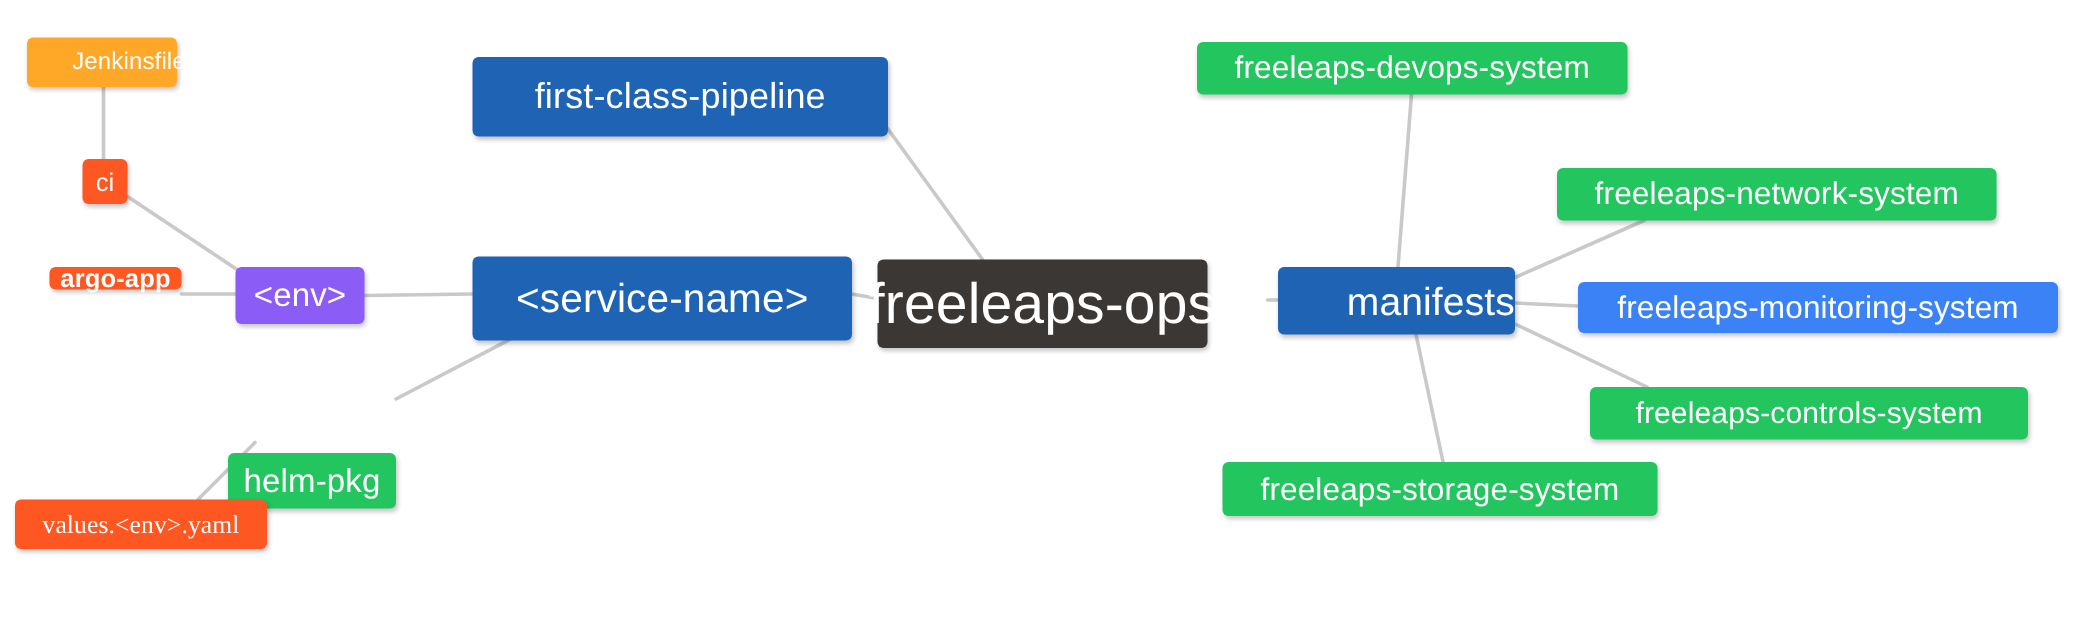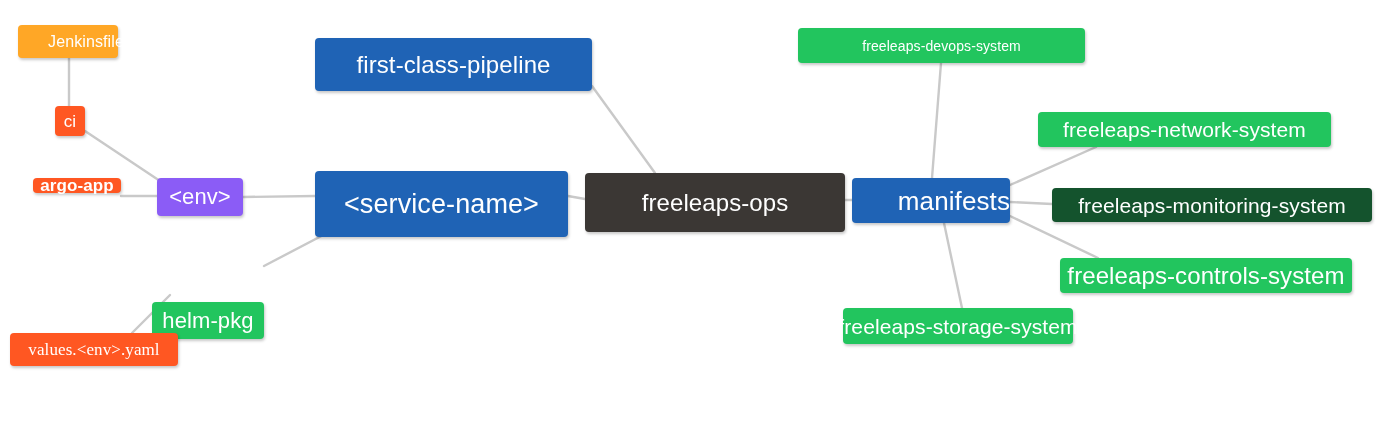--- a/index.html
+++ b/index.html
@@ -60,27 +60,27 @@
       <line x1="69" y1="106" x2="69" y2="58" stroke="#c9c9c9" stroke-width="2.4" stroke-linecap="round"></line>
       <line x1="157" y1="196" x2="121" y2="196" stroke="#c9c9c9" stroke-width="2.4" stroke-linecap="round"></line>
       <line x1="170" y1="295" x2="132" y2="333" stroke="#c9c9c9" stroke-width="2.4" stroke-linecap="round"></line>
       <line x1="932" y1="178" x2="941" y2="63" stroke="#c9c9c9" stroke-width="2.4" stroke-linecap="round"></line>
       <line x1="1010" y1="185" x2="1096" y2="147" stroke="#c9c9c9" stroke-width="2.4" stroke-linecap="round"></line>
       <line x1="1010" y1="202" x2="1052" y2="204" stroke="#c9c9c9" stroke-width="2.4" stroke-linecap="round"></line>
       <line x1="1010" y1="216" x2="1098" y2="258" stroke="#c9c9c9" stroke-width="2.4" stroke-linecap="round"></line>
       <line x1="944" y1="223" x2="962" y2="308" stroke="#c9c9c9" stroke-width="2.4" stroke-linecap="round"></line>
     </svg>
   <div id="node-layer">
-      <div class="node" style="left: 585px; top: 173px; width: 260px; height: 59px; background: rgb(59, 55, 52); font-size: 24px;">
+      <div class="node" style="left: 585px; top: 173px; width: 220px; height: 59px; background: rgb(59, 55, 52); font-size: 38px;">
         <span class="node-label">freeleaps-ops</span>
       </div>
       <div class="node" style="left: 315px; top: 38px; width: 277px; height: 53px; background: rgb(31, 99, 181); font-size: 24px; align-items: center;">
         <span class="node-label">first-class-pipeline</span>
       </div>
-      <div class="node" style="left: 315px; top: 171px; width: 253px; height: 66px; background: rgb(31, 99, 181); font-size: 27px;">
+      <div class="node" style="left: 315px; top: 171px; width: 253px; height: 56px; background: rgb(31, 99, 181); font-size: 27px;">
         <span class="node-label">&lt;service-name&gt;</span>
       </div>
       <div class="node" style="left: 852px; top: 178px; width: 158px; height: 45px; background: rgb(31, 99, 181); font-size: 26px; justify-content: flex-end;">
         <span class="node-label">manifests</span>
       </div>
       <div class="node" style="left: 157px; top: 178px; width: 86px; height: 38px; background: #8b5cf6; font-size: 22px;">
         <span class="node-label">&lt;env&gt;</span>
       </div>
       <div class="node" style="left: 152px; top: 258px; width: 112px; height: 37px; background: rgb(34, 197, 94); font-size: 22px; margin-top: 44px;">
         <span class="node-label">helm-pkg</span>
@@ -90,29 +90,29 @@
       </div>
       <div class="node" style="left: 18px; top: 25px; width: 100px; height: 33px; background: rgb(255, 167, 38); font-size: 16px; padding-left: 36px;">
         <span class="node-label">Jenkinsfile</span>
       </div>
       <div class="node" style="left: 33px; top: 178px; width: 88px; height: 15px; background: rgb(255, 87, 34); font-size: 17px; font-weight: bold;">
         <span class="node-label">argo-app</span>
       </div>
       <div class="node" style="left: 10px; top: 333px; width: 168px; height: 33px; background: rgb(255, 87, 34); font-size: 17px; font-family: Liberation Serif, serif;">
         <span class="node-label">values.&lt;env&gt;.yaml</span>
       </div>
-      <div class="node" style="left: 798px; top: 28px; width: 287px; height: 35px; background: rgb(34, 197, 94); font-size: 14px;">
+      <div class="node" style="left: 798px; top: 28px; width: 287px; height: 35px; background: rgb(34, 197, 94); font-size: 21px;">
         <span class="node-label">freeleaps-devops-system</span>
       </div>
       <div class="node" style="left: 1038px; top: 112px; width: 293px; height: 35px; background: rgb(34, 197, 94); font-size: 21px;">
         <span class="node-label">freeleaps-network-system</span>
       </div>
-      <div class="node" style="left: 1052px; top: 188px; width: 320px; height: 34px; background: #14532d; font-size: 21px; text-align: center;">
+      <div class="node" style="left: 1052px; top: 188px; width: 320px; height: 34px; background: #3b82f6; font-size: 21px; text-align: center;">
         <span class="node-label">freeleaps-monitoring-system</span>
       </div>
-      <div class="node" style="left: 1060px; top: 258px; width: 292px; height: 35px; background: rgb(34, 197, 94); font-size: 24px;">
+      <div class="node" style="left: 1060px; top: 258px; width: 292px; height: 35px; background: rgb(34, 197, 94); font-size: 20px;">
         <span class="node-label">freeleaps-controls-system</span>
       </div>
-      <div class="node" style="left: 815px; top: 308px; width: 230px; height: 36px; background: rgb(34, 197, 94); font-size: 21px; margin-left: 28px;">
+      <div class="node" style="left: 815px; top: 308px; width: 290px; height: 36px; background: rgb(34, 197, 94); font-size: 21px;">
         <span class="node-label">freeleaps-storage-system</span>
       </div>
     </div>
 </div>
 
 </body></html>

